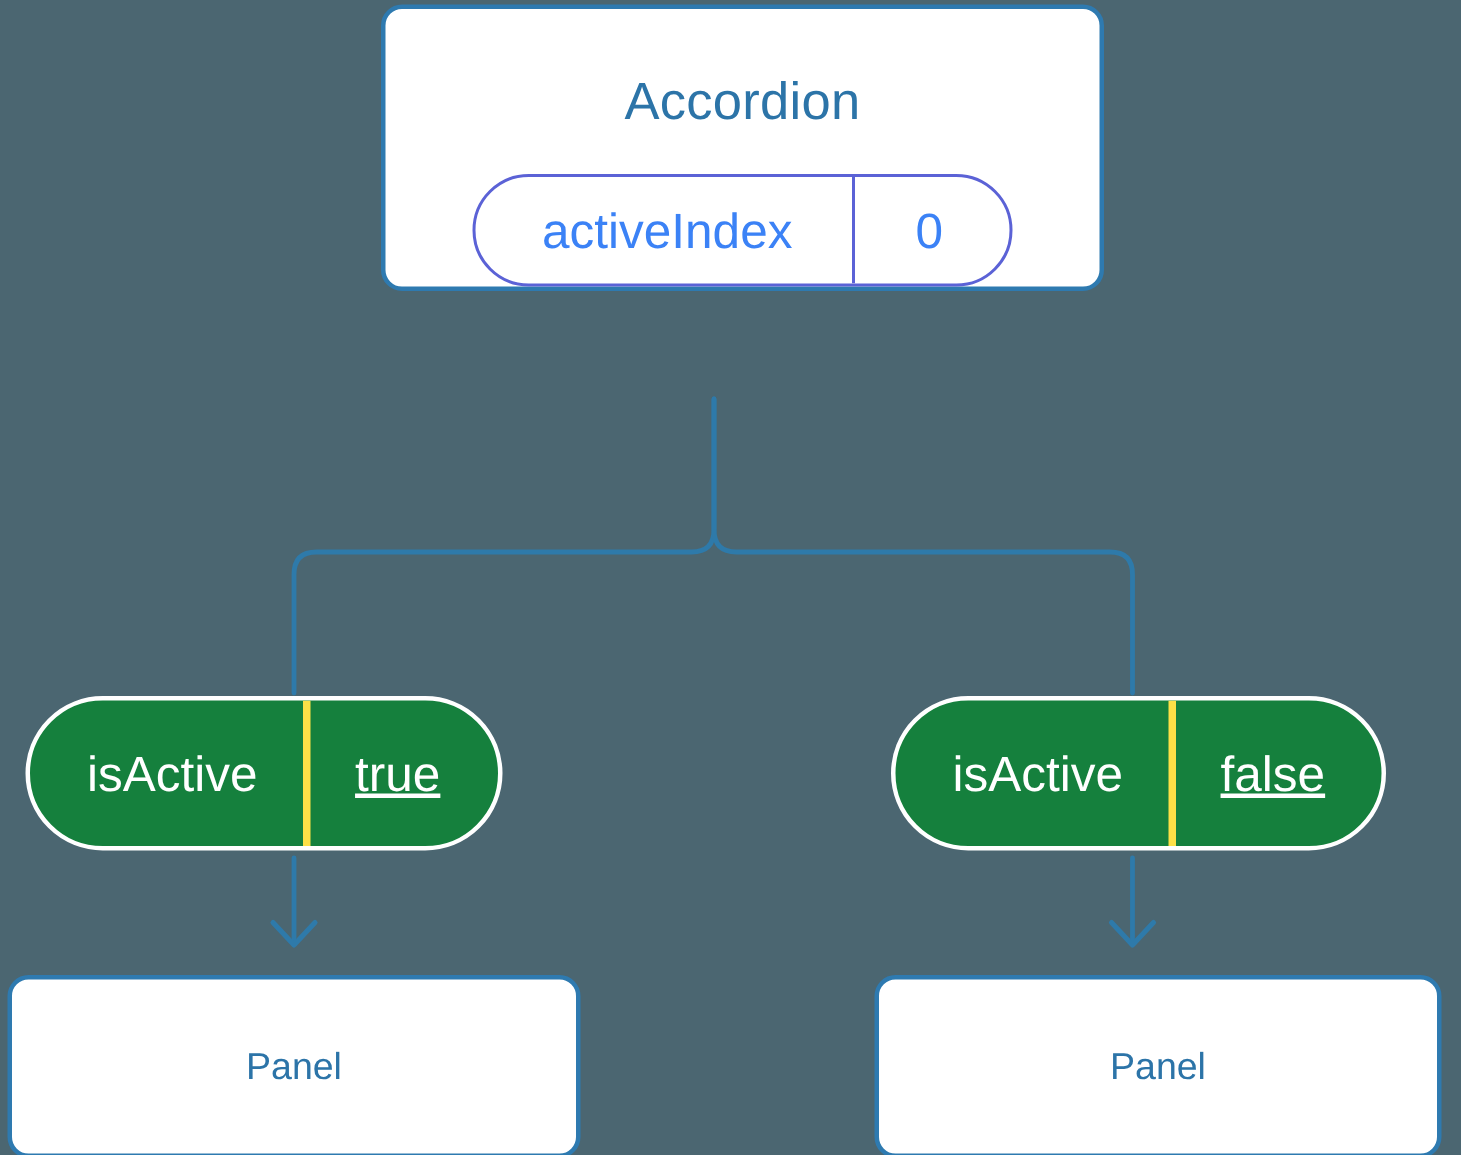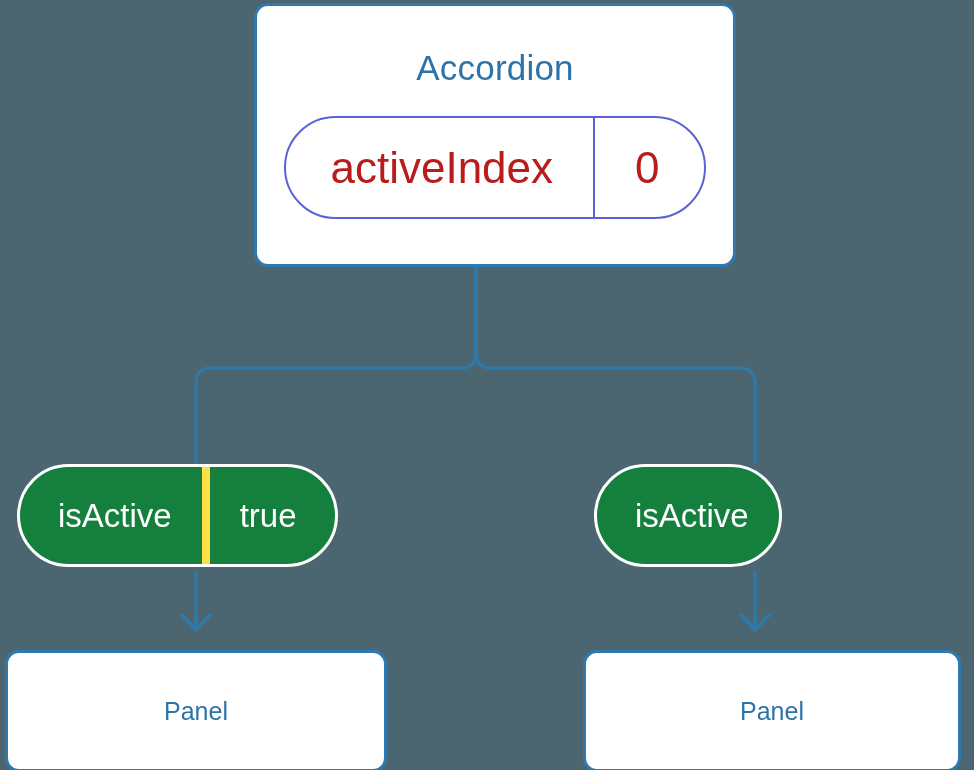--- a/index.html
+++ b/index.html
@@ -40,21 +40,21 @@
     border: 3px solid #2e7ab0;
     border-radius: 14px;
     box-sizing: border-box;
   }
 
   
   #accordion-card {
     left: 254px;
     top: 3px;
     width: 482px;
-    height: 264px;
+    height: 191px;
     display: flex;
     flex-direction: column;
     align-items: center;
     justify-content: flex-start;
     padding-top: 44px;
   }
 
   .card-title {
     color: #2c74a8;
     font-size: 35px;
@@ -72,22 +72,22 @@
     border-radius: 999px;
     height: 99px;
     background: transparent;
     overflow: hidden;
   }
   .pill-outline .pill-key,
   .pill-outline .pill-val {
     display: flex;
     align-items: center;
     justify-content: center;
-    color: #b91c1c;
-    font-size: 44px;
+    color: #3b82f6;
+    font-size: 33px;
     line-height: 1;
     box-sizing: border-box;
   }
   .pill-outline .pill-key {
     padding: 0 40px 0 44px;
   }
   .pill-outline .pill-val {
     padding: 0 44px 0 40px;
     border-left: 2px solid #5b62d6;
   }
@@ -113,21 +113,22 @@
     color: #ffffff;
     font-size: 33px;
     line-height: 1;
     box-sizing: border-box;
   }
   .pill-filled .pill-key {
     padding: 0 30px 0 38px;
   }
   .pill-filled .pill-val {
     padding: 0 38px 0 30px;
-    border-left: 8px solid #fde047;
+    border-left: 5px solid #fde047;
+    text-decoration: underline;
   }
 
   #pill-left  { left: 17px;  top: 464px; }
   #pill-right { left: 594px; top: 464px; }
 
   
   #panel-left {
     left: 5px;
     top: 650px;
     width: 382px;
@@ -192,19 +193,20 @@
     <div class="pill-key">isActive</div>
     <div class="pill-val">true</div>
   </div>
 
   <div class="card" id="panel-left">
     <div class="panel-title">Panel</div>
   </div>
 
   <div class="pill-filled" id="pill-right">
     <div class="pill-key">isActive</div>
+    <div class="pill-val">false</div>
   </div>
 
   <div class="card" id="panel-right">
     <div class="panel-title">Panel</div>
   </div>
 
 </div>
 
 </body></html>

